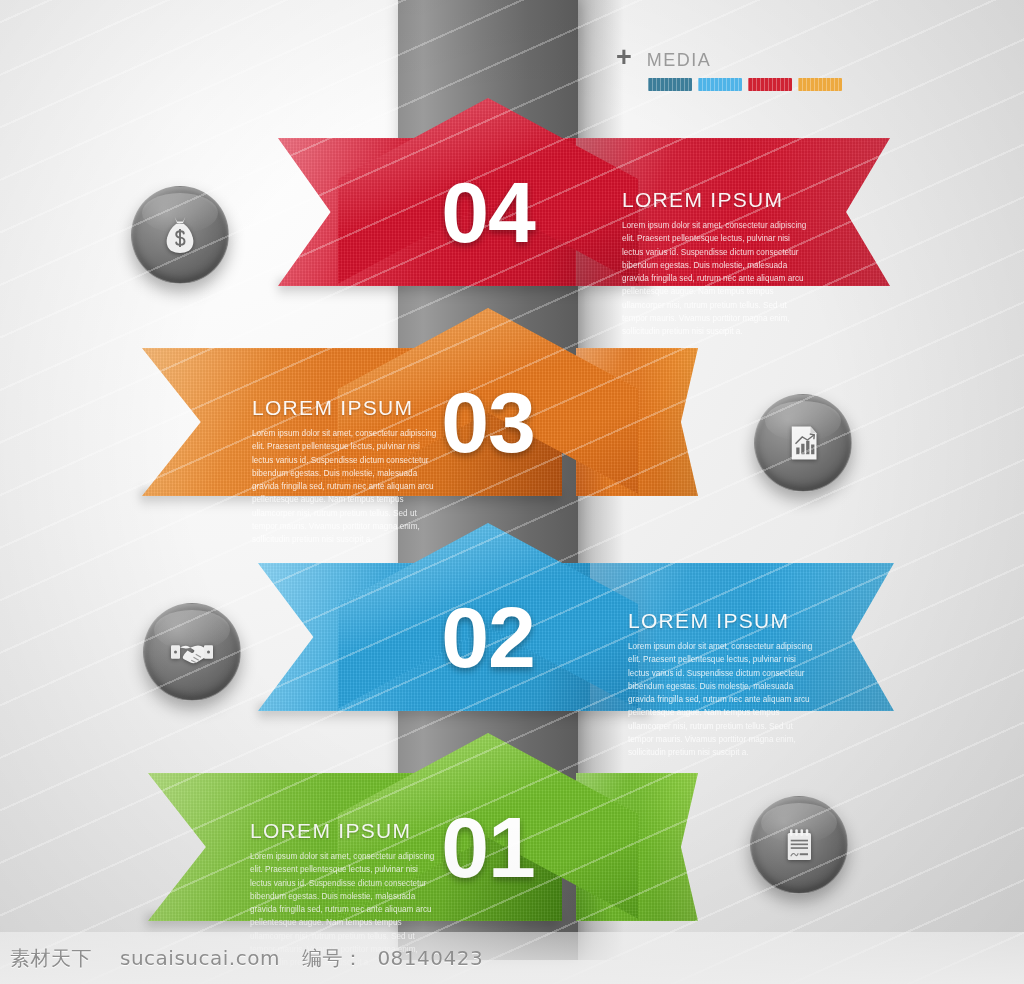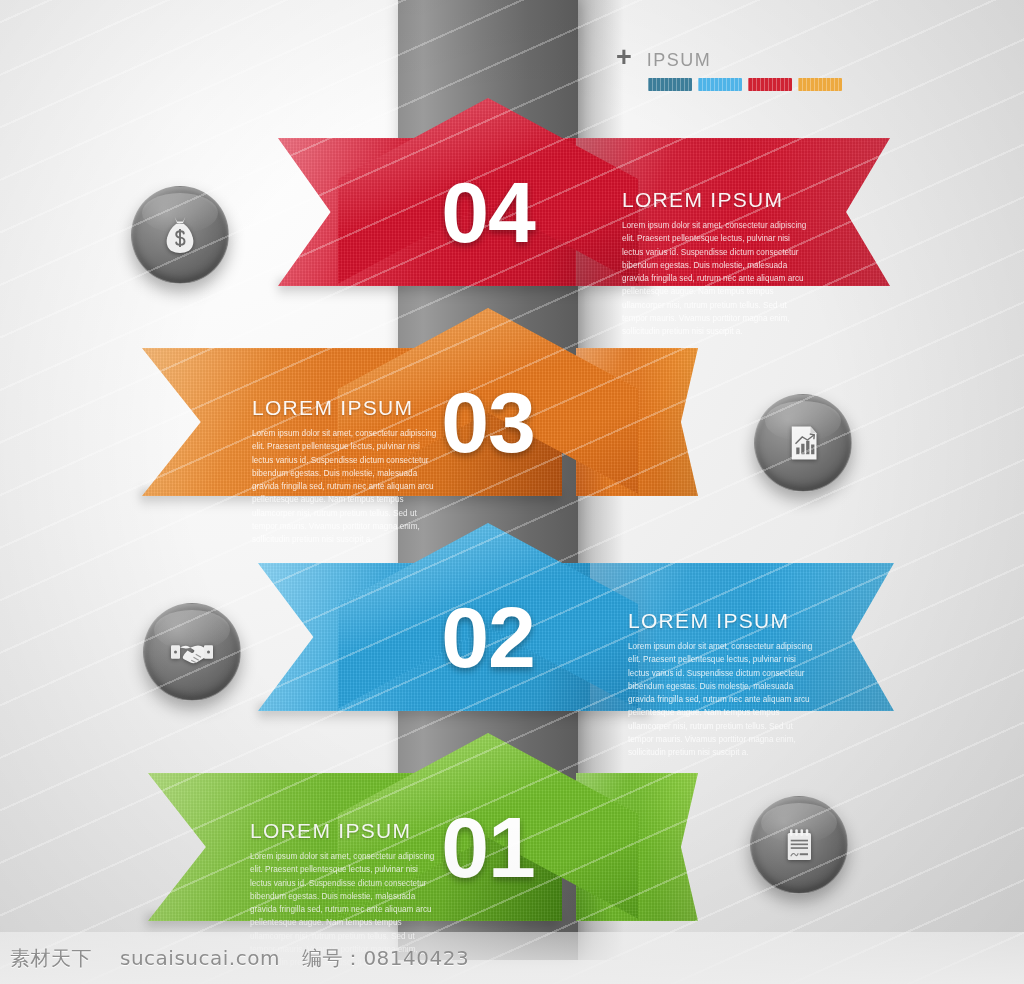--- a/index.html
+++ b/index.html
@@ -155,21 +155,21 @@
     display:flex;align-items:center;
   }
   .footer span{
     font-size:20px;color:#8e8e8e;letter-spacing:.5px;
     font-family:"DejaVu Sans", sans-serif;
     text-shadow:0 1px 0 rgba(255,255,255,.9);
   }
   .fw1{margin-left:10px;}
   .fw2{margin-left:28px;font-family:"DejaVu Sans Mono", monospace;}
   .fw3{margin-left:22px;text-align:center;}
-  .fw4{margin-left:0;font-family:"DejaVu Sans Mono", monospace;}
+  .fw4{margin-left:14px;font-family:"DejaVu Sans Mono", monospace;}
 </style>
 </head>
 <body>
 
 <div class="stage">
 
   <div class="column"></div>
   <div class="col-shadow"></div>
 
   <div class="row row-04">
@@ -313,21 +313,21 @@
       <rect x="21" y="30" width="23" height="2.2" fill="#7a7a7a"></rect>
       <rect x="21" y="35" width="23" height="2.2" fill="#7a7a7a"></rect>
       <rect x="33" y="43" width="11" height="2.6" fill="#7a7a7a"></rect>
       <path d="M21 47 Q24 41 27 45 Q29 48 31 43" stroke="#8a8a8a" stroke-width="1.5" fill="none"></path>
     </svg>
   </div>
 
   <div class="logo">
     <div class="logo-row">
       <span class="logo-plus">+</span>
-      <span class="logo-sub">IPSUM</span>
+      <span class="logo-sub">MEDIA</span>
     </div>
     <div class="swatches" id="swatches">
         <div class="sw" style="background: rgb(61, 125, 153);"></div>
         <div class="sw" style="background: rgb(79, 180, 232);"></div>
         <div class="sw" style="background: rgb(207, 34, 51);"></div>
         <div class="sw" style="background: rgb(237, 169, 63);"></div>
       </div>
   </div>
 
   <div class="footer">

